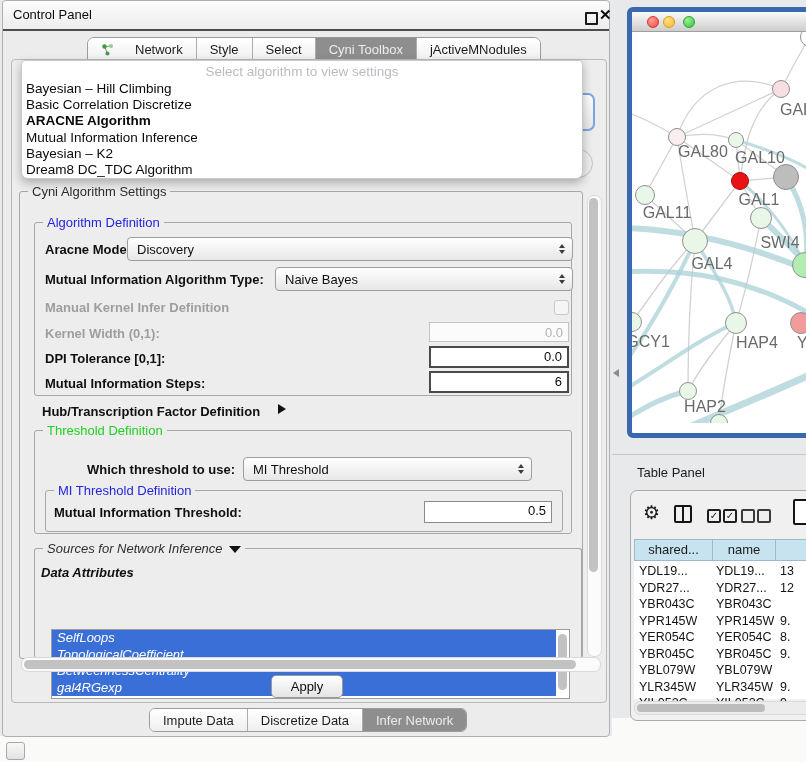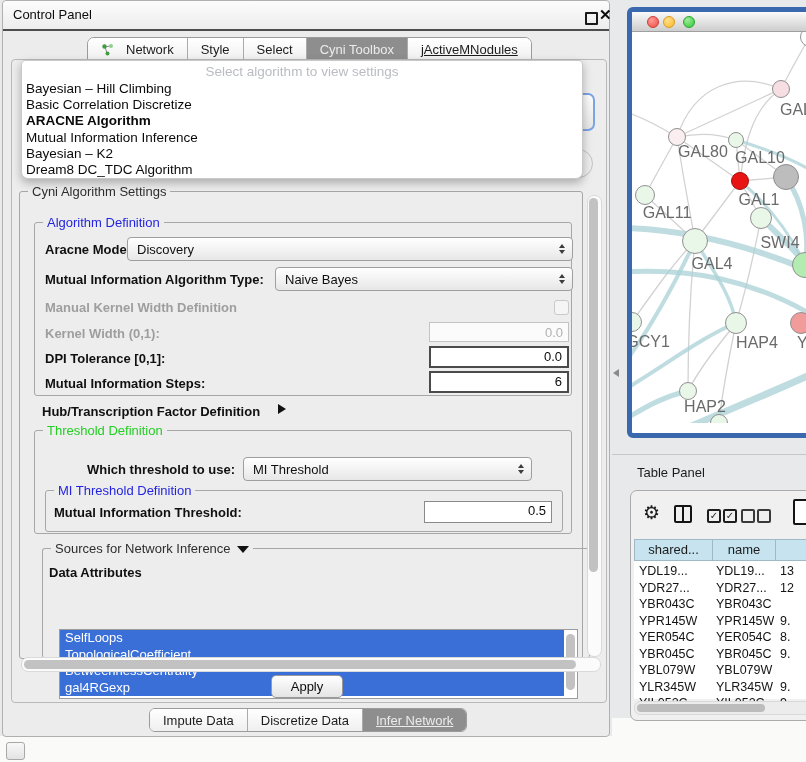--- a/index.html
+++ b/index.html
@@ -8,23 +8,23 @@
   .abs{position:absolute;}
   
   .cpwin{left:2px;top:0;width:606px;height:735px;background:#ececec;border:1px solid #b0b0b0;border-radius:4px;}
   .cptitle{left:0;top:0;width:100%;height:28px;background:linear-gradient(#fcfcfc,#ededed);
            border-bottom:2px solid #4d4d4d;border-radius:4px 4px 0 0;}
   .cptitle span{position:absolute;left:10px;top:6px;font-size:13px;color:#0c0c0c;}
   .floatico{left:582px;top:11px;width:9px;height:9px;border:2px solid #1a1a1a;border-radius:1px;}
   .closeico{left:596px;top:5px;font-size:15px;font-weight:bold;color:#0c0c0c;}
   
   .tabs{display:flex;height:23px;border:1px solid #9b9b9b;border-radius:7px 7px 0 0;overflow:hidden;background:#fff;}
-  .tab{display:flex;align-items:center;gap:12px;padding:0 13px;background:linear-gradient(#ffffff,#efefef);
+  .tab{display:flex;align-items:center;gap:21px;padding:0 13px;background:linear-gradient(#ffffff,#efefef);
        border-right:1px solid #ababab;color:#1c1c1c;white-space:nowrap;}
-  .tab:last-child{border-right:none;text-decoration:underline;}
+  .tab:last-child{border-right:none;}
   .tab.sel{background:#8e8e8e;color:#ececec;}
   
   .mainpanel{left:8px;top:58px;width:594px;height:642px;background:#ededed;border:1px solid #b9b9b9;border-radius:4px;}
   
   .popup{left:18px;top:59px;width:560px;height:117px;background:#ffffff;border:1px solid #c9c9c9;border-radius:4px 4px 7px 7px;
          box-shadow:0 4px 10px rgba(0,0,0,.28);z-index:9;}
   .popup .head{display:block;text-align:center;color:#b9bcc0;font-size:13.5px;padding-top:3px;height:17px;}
   .popup .item{display:block;line-height:16.2px;font-size:13.5px;padding-left:4px;color:#0a0a0a;white-space:nowrap;}
   .popup .item.bold{font-weight:bold;}
   
@@ -149,21 +149,21 @@
 
         <span class="abs lbl" style="left:10px;top:49px;">Mutual Information Algorithm Type:</span>
         <div class="abs combo" style="left:240px;top:44px;width:298px;height:24px;box-sizing:border-box;">
           <span>Naive Bayes</span>
           <span class="step">
               <i class="u"></i>
               <i class="d"></i>
             </span>
         </div>
 
-        <span class="abs lbl dis" style="left:10px;top:77px;">Manual Kernel Width Definition</span>
+        <span class="abs lbl dis" style="left:10px;top:77px;">Manual Kernel Infer Definition</span>
         <div class="abs" style="left:519px;top:77px;width:13px;height:13px;border:1.5px solid #c9c9c9;border-radius:3px;background:#f5f5f5;"></div>
 
         <span class="abs lbl dis" style="left:10px;top:103px;">Kernel Width (0,1):</span>
         <div class="abs field dis" style="left:394px;top:99px;width:140px;height:20px;line-height:20px;box-sizing:border-box;">
           <span>0.0</span>
         </div>
 
         <span class="abs lbl" style="left:10px;top:128px;">DPI Tolerance [0,1]:</span>
         <div class="abs field" style="left:394px;top:123px;width:140px;height:22px;line-height:18px;box-sizing:border-box;">
           <span>0.0</span>
@@ -192,21 +192,21 @@
 
         <div class="abs group" style="left:10px;top:59px;width:516px;height:40px;">
           <span class="legend blue" style="background:#ededed;">MI Threshold Definition</span>
           <span class="abs lbl" style="left:8px;top:14px;">Mutual Information Threshold:</span>
           <div class="abs field" style="left:378px;top:10px;width:128px;height:22px;line-height:18px;border-width:1px;border-color:#8a8a8a;box-sizing:border-box;">
             <span>0.5</span>
           </div>
         </div>
       </div>
 
-      <div class="abs group" style="left:22px;top:356px;width:546px;height:109px;border-bottom:none;">
+      <div class="abs group" style="left:14px;top:356px;width:546px;height:109px;border-bottom:none;font-style:italic;">
         <span class="legend"><span>Sources for Network Inference</span><span class="tri-d"></span></span>
         <span class="abs lbl" style="left:6px;top:16px;">Data Attributes</span>
         <div class="abs attr-list" style="left:16px;top:36px;width:517px;height:68px;margin-top:44px;">
           <span class="attr-item">SelfLoops</span>
           <span class="attr-item">TopologicalCoefficient</span>
           <span class="attr-item">BetweennessCentrality</span>
           <span class="attr-item">gal4RGexp</span>
           <span class="sbthumb" style="right:2px;top:4px;width:9px;height:56px;"></span>
         </div>
       </div>

